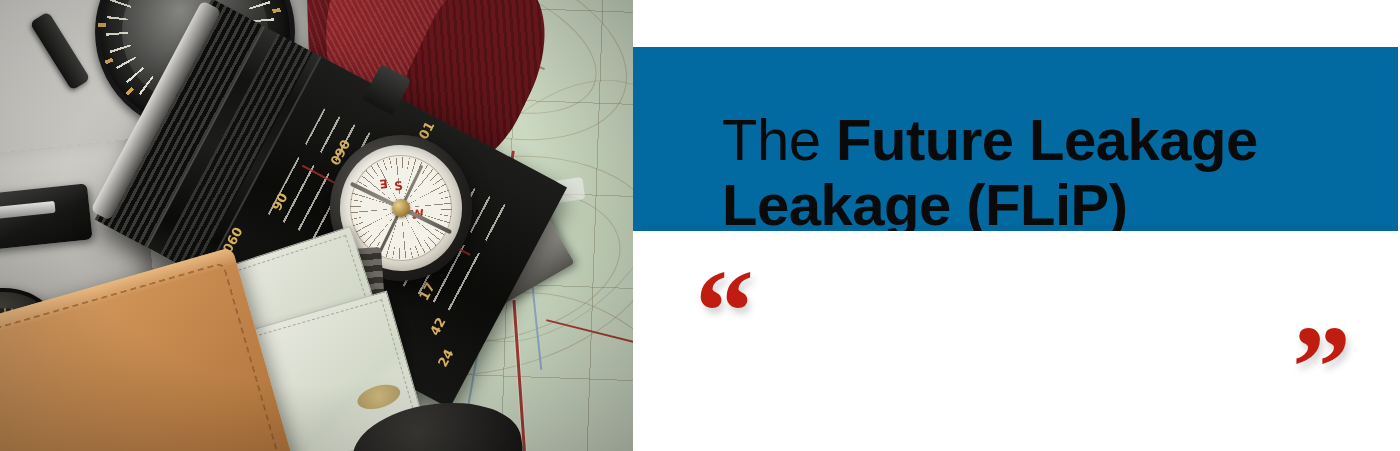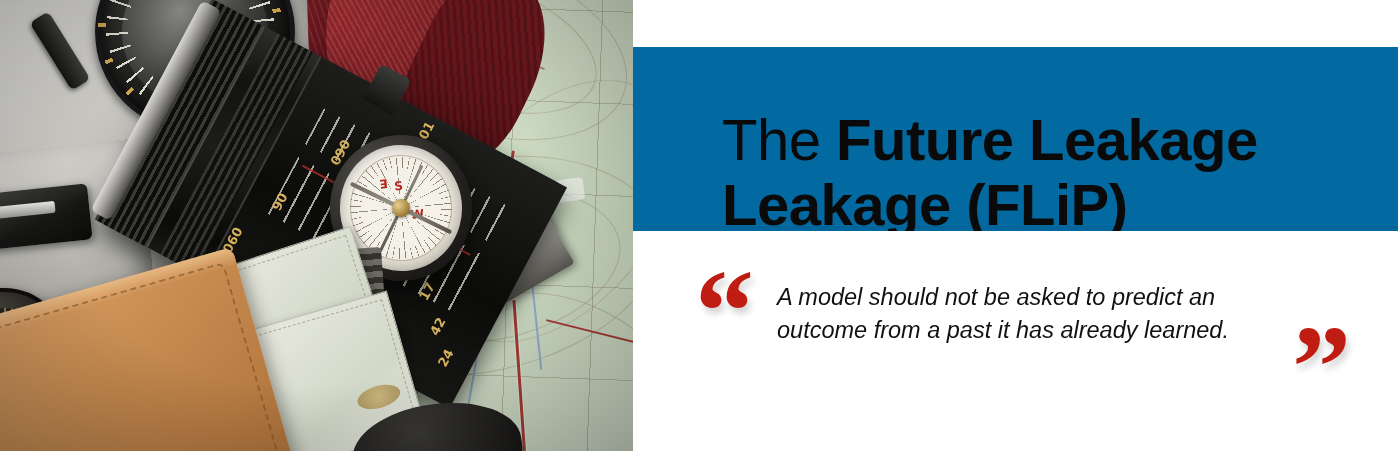--- a/index.html
+++ b/index.html
@@ -500,18 +500,17 @@
   <div class="content">
 
     <div class="title-area">
       <h1 class="title"><span>The </span><span class="strong">Future Leakage</span><br><span class="strong">Leakage </span><span class="flip-wrap strong"><span>(FLiP)</span><span class="squiggle"></span></span></h1>
     </div>
 
     <div class="divider"></div>
 
     <div class="quote-area">
       <div class="qmark qopen">“</div>
-      <div class="quote-text"><span>A model should not be asked to predict an</span><br><span>outcome from a past it has already learned.</span></div>
       <div class="qmark qclose">”</div>
     </div>
 
   </div>
 </div>
 
 </body></html>

